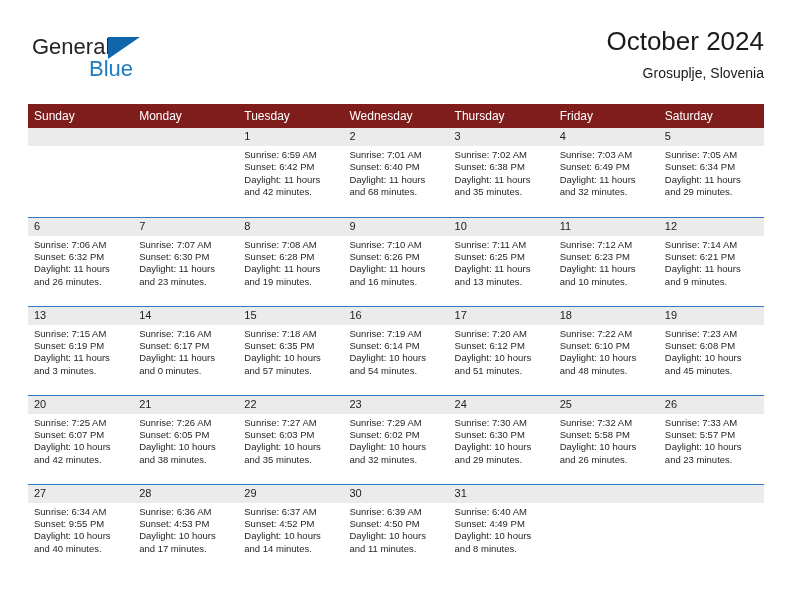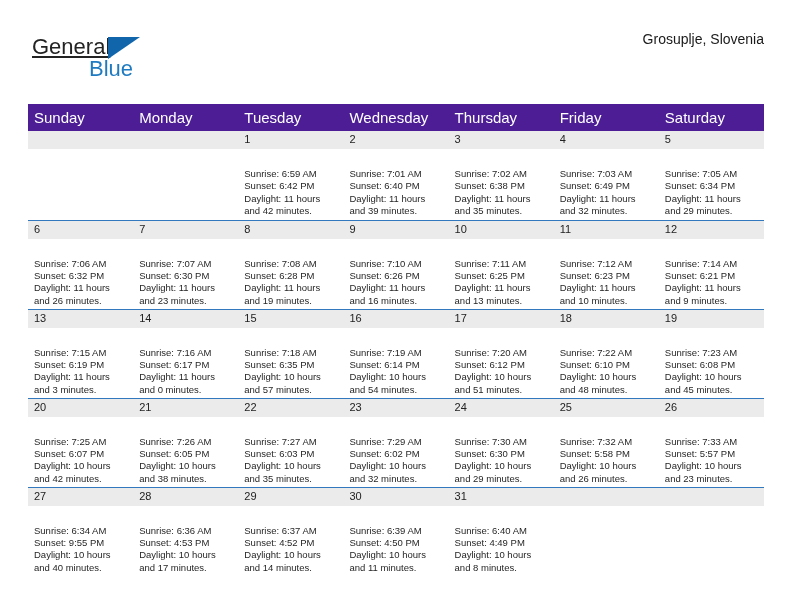--- a/index.html
+++ b/index.html
@@ -36,21 +36,20 @@
     height: 56px;
   }
   .logo-general {
     position: absolute;
     left: 0;
     top: 0;
     font-size: 22px;
     color: #232323;
     letter-spacing: 0px;
     line-height: 26px;
-    text-decoration: underline;
   }
   .logo-blue {
     position: absolute;
     left: 57px;
     top: 22px;
     font-size: 22px;
     color: #1f7bc1;
     line-height: 26px;
   }
   .logo-tri {
@@ -88,23 +87,23 @@
   
   .calendar {
     position: absolute;
     left: 28px;
     top: 104px;
     width: 736px;
     border-collapse: collapse;
     table-layout: fixed;
   }
   .calendar th {
-    background: #4c1d95;
+    background: #7f1d1d;
     color: #ffffff;
-    font-size: 15px;
+    font-size: 12px;
     font-weight: normal;
     text-align: left;
     padding: 5px 0 5px 6px;
     height: 20px;
     border: none;
   }
   .calendar td {
     width: 105.14px;
     height: 89px;
     vertical-align: top;
@@ -119,41 +118,42 @@
     background: #ebebeb;
     color: #222222;
     font-size: 11px;
     line-height: 13px;
     padding: 2px 0 3px 6px;
     height: 18px;
   }
   td.empty .daynum { color: transparent; }
   .info {
     display: block;
-    padding: 19px 4px 0 6px;
+    padding: 3px 4px 0 6px;
     font-size: 9.5px;
     line-height: 12.4px;
     color: #262626;
   }
   .info span { display: block; white-space: nowrap; }
 </style>
 </head>
 <body>
 
 <div id="page">
 
   <div class="header">
 
     <div class="logo">
       <span class="logo-general">General</span>
       <span class="logo-tri"></span>
       <span class="logo-blue">Blue</span>
     </div>
 
     <div class="title-block">
+      <h1 class="cal-title">October 2024</h1>
       <p class="cal-subtitle">Grosuplje, Slovenia</p>
     </div>
 
   </div>
 
   <table class="calendar">
     <thead>
       <tr>
         <th>Sunday</th>
         <th>Monday</th>
@@ -180,21 +180,21 @@
               <span>Daylight: 11 hours</span>
               <span>and 42 minutes.</span>
             </span>
           </td>
           <td>
             <span class="daynum">2</span>
             <span class="info">
               <span>Sunrise: 7:01 AM</span>
               <span>Sunset: 6:40 PM</span>
               <span>Daylight: 11 hours</span>
-              <span>and 39 minutes.</span>
+              <span>and 68 minutes.</span>
             </span>
           </td>
           <td>
             <span class="daynum">3</span>
             <span class="info">
               <span>Sunrise: 7:02 AM</span>
               <span>Sunset: 6:38 PM</span>
               <span>Daylight: 11 hours</span>
               <span>and 35 minutes.</span>
             </span>

